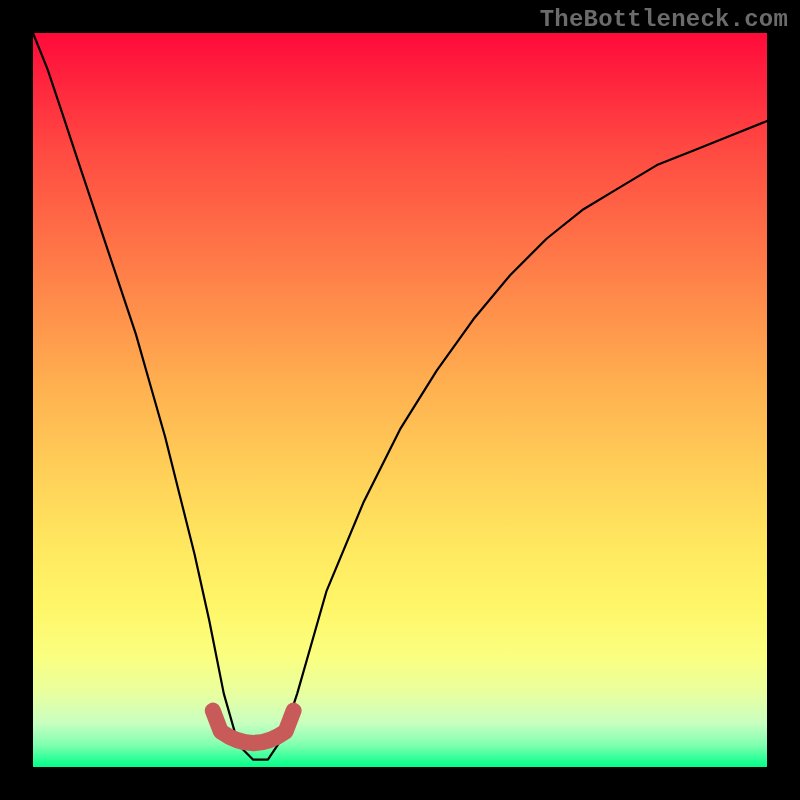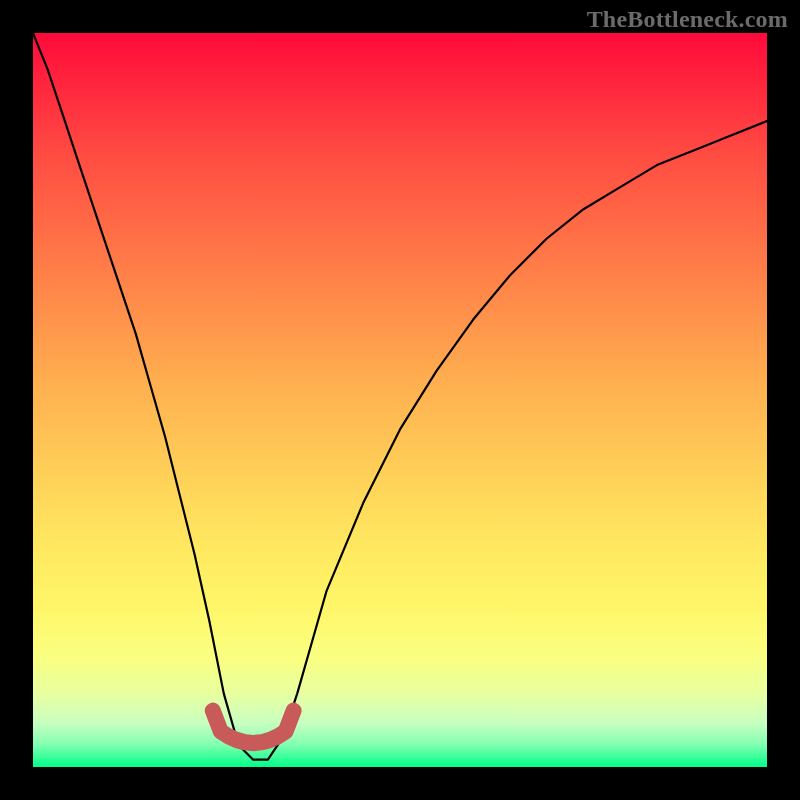--- a/index.html
+++ b/index.html
@@ -38,21 +38,21 @@
       #e8ffa0 90%,
       #c8ffc0 94%,
       #80ffb0 97%,
       #00ff88 100%
     );
   }
   .watermark {
     position: absolute;
     top: 6px;
     right: 12px;
-    font-family: Liberation Serif, serif;
+    font-family: Liberation Mono, monospace;
     font-size: 24px;
     font-weight: 600;
     color: #6b6b6b;
     letter-spacing: 0.2px;
     user-select: none;
   }
   svg.curve {
     position: absolute;
     left: 0;
     top: 0;

